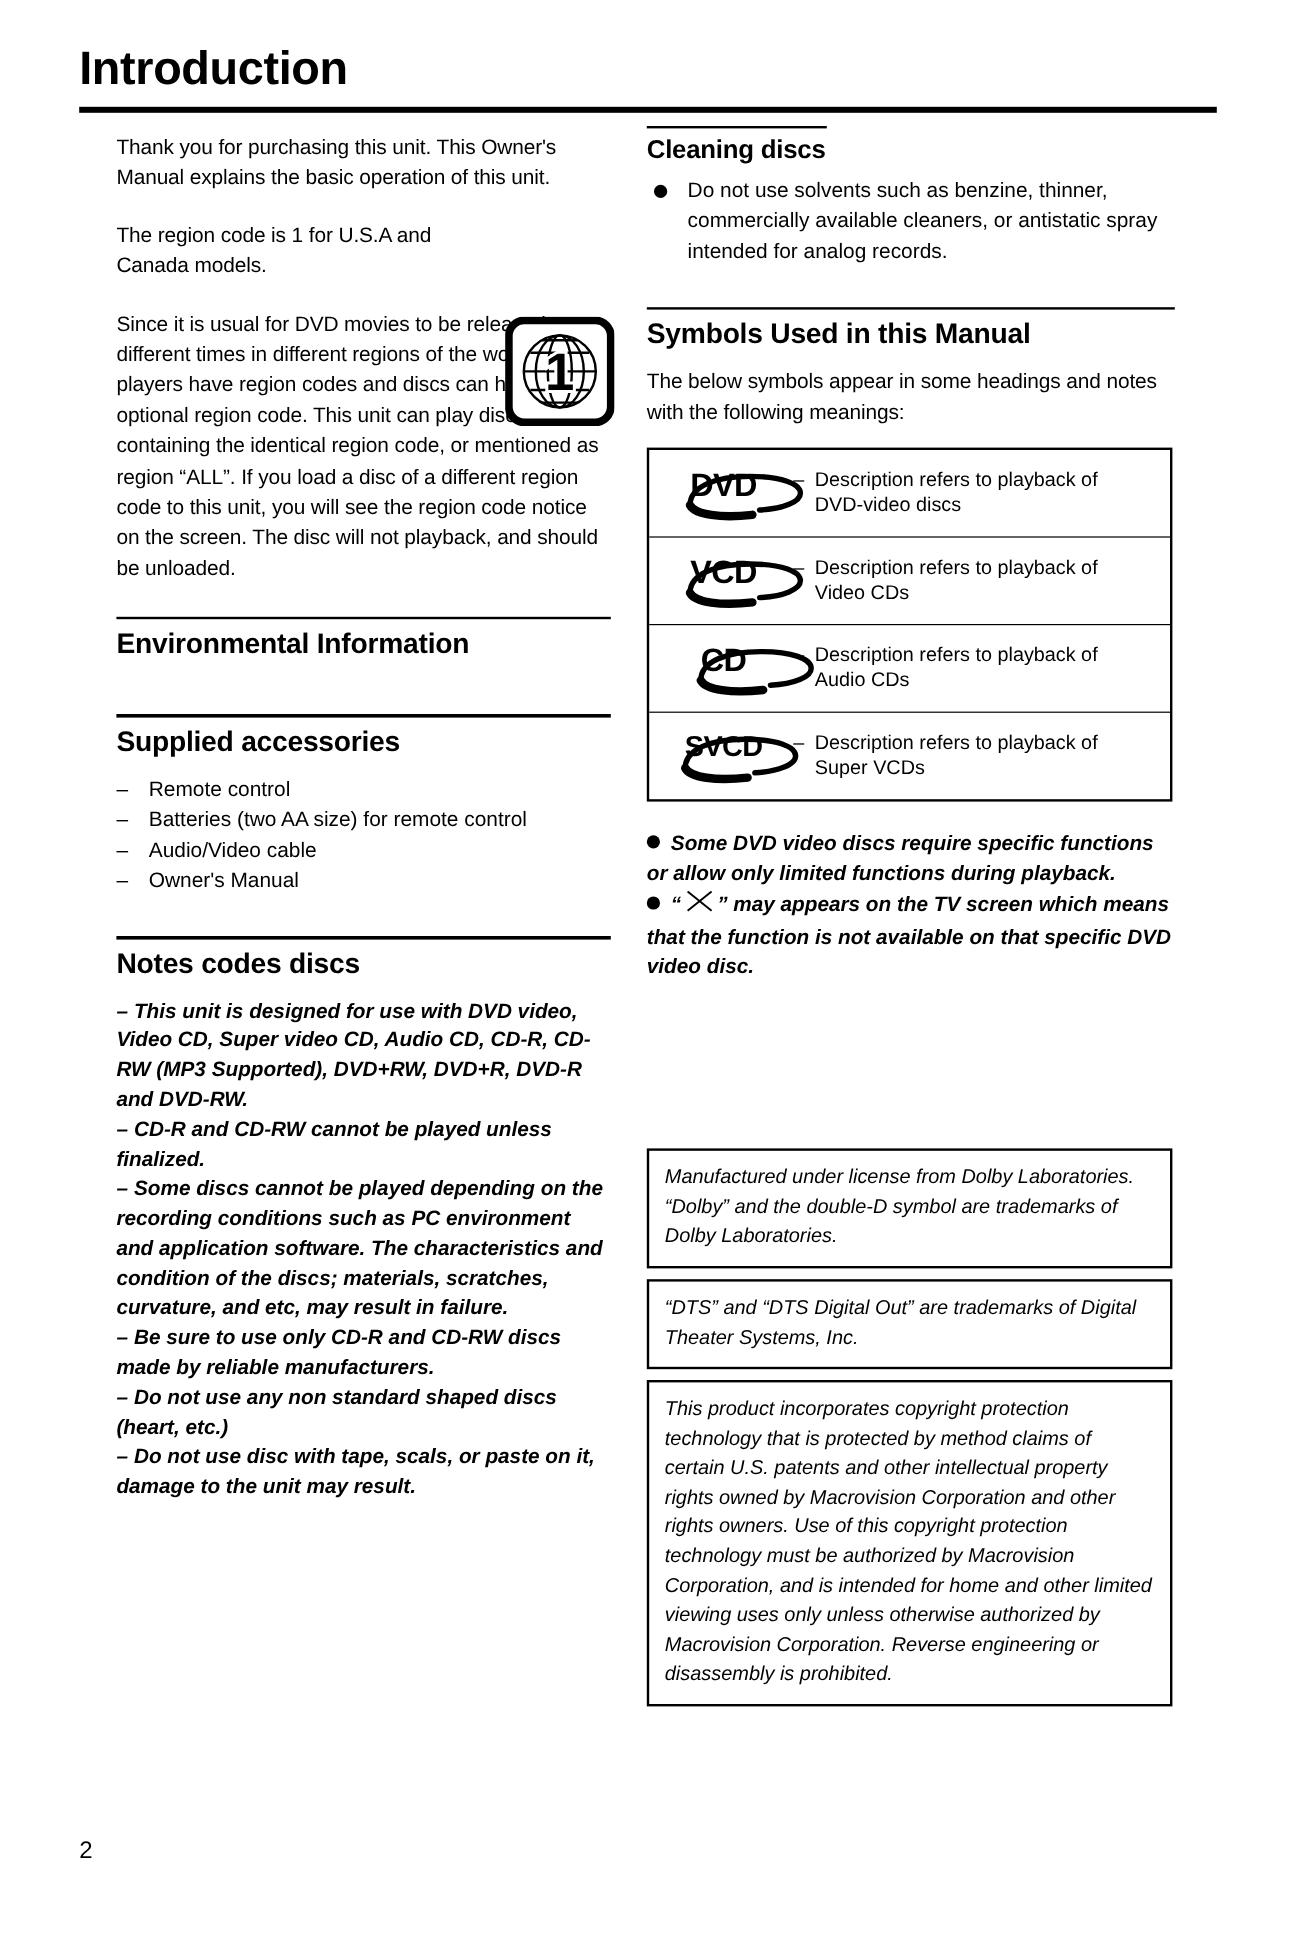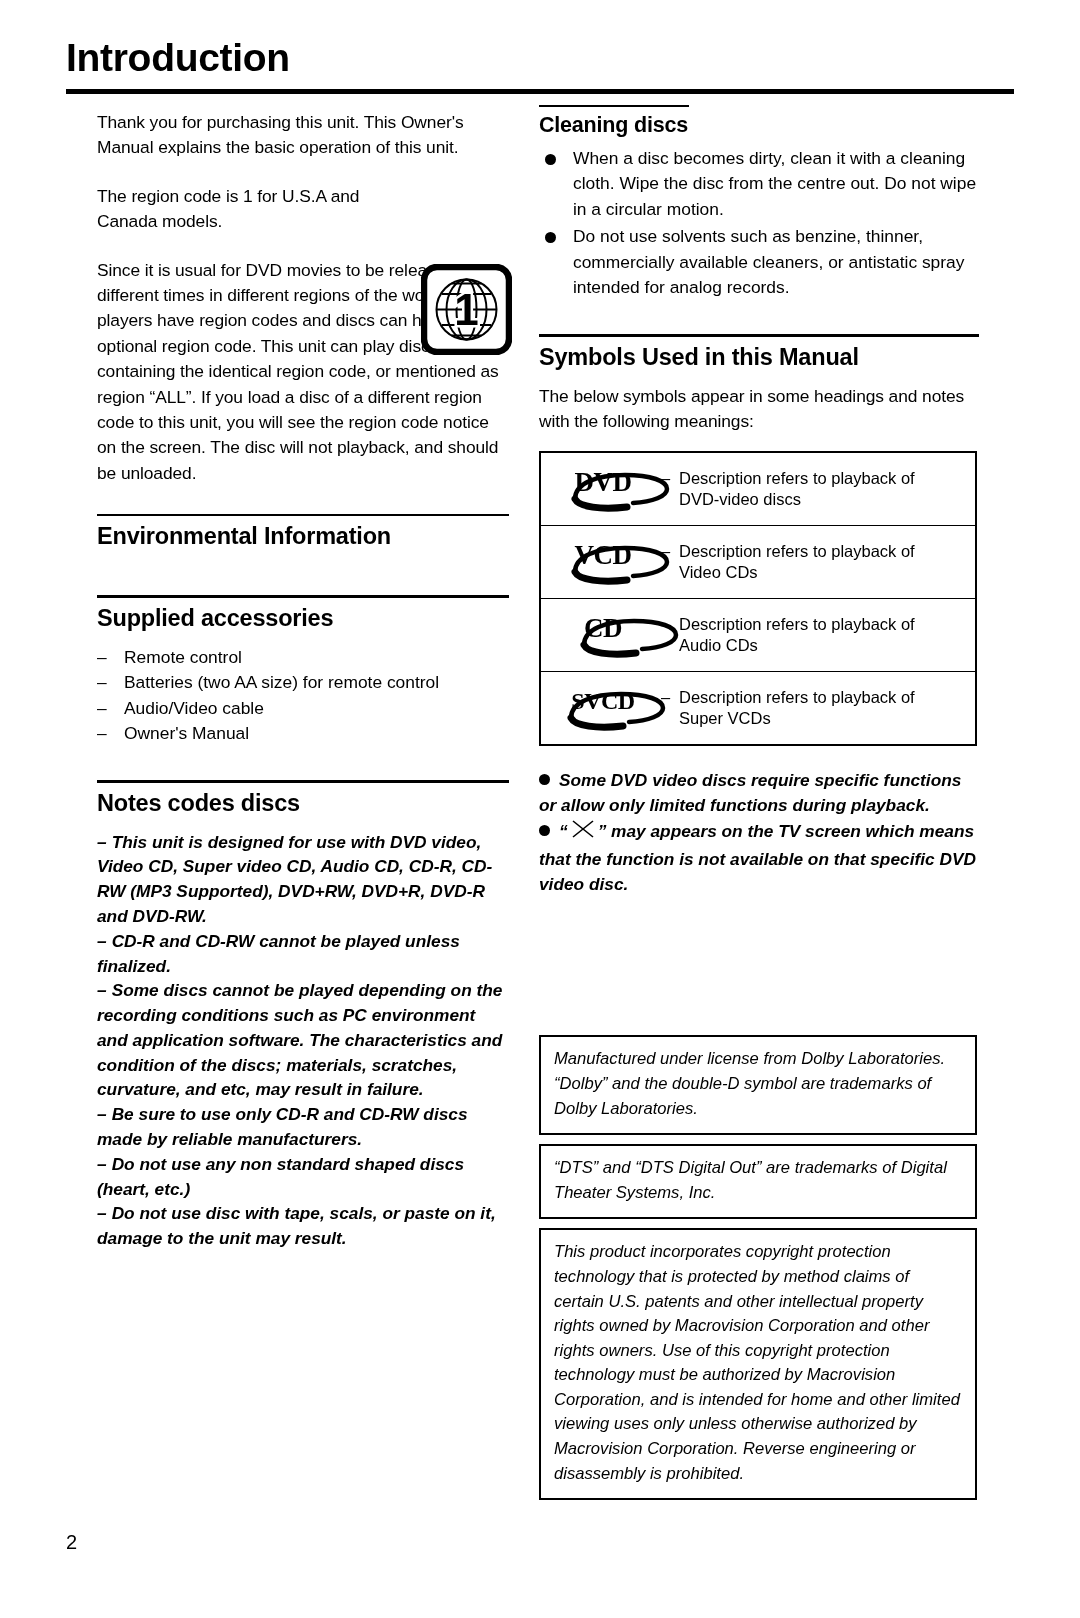--- a/index.html
+++ b/index.html
@@ -181,21 +181,21 @@
     top: 0;
   }
 
   
   .disc-logo {
     position: relative;
     display: inline-block;
     height: 44px;
   }
   .disc-logo .logo-text {
-    font-family: Liberation Serif, serif;
+    font-family: Liberation Sans, sans-serif;
     font-weight: bold;
     font-size: 27px;
     letter-spacing: -0.5px;
     line-height: 30px;
     position: relative;
     z-index: 2;
     display: block;
     text-align: right;
     padding: 0 2px;
   }
@@ -301,24 +301,20 @@
       <p><span class="dash-lead">–</span><span>Do not use disc with tape, scals, or paste on it, damage to the unit may result.</span></p>
     </div>
   </div>
 
   <div class="col-right">
 
     <div class="section-rule short"></div>
     <h2 class="section-heading small">Cleaning discs</h2>
     <div class="bullet-item">
       <span class="dot"></span>
-      <span>When a disc becomes dirty, clean it with a cleaning cloth. Wipe the disc from the centre out. Do not wipe in a circular motion.</span>
-    </div>
-    <div class="bullet-item">
-      <span class="dot"></span>
       <span>Do not use solvents such as benzine, thinner, commercially available cleaners, or antistatic spray intended for analog records.</span>
     </div>
 
     <div style="height:32px"></div>
 
     <div class="section-rule"></div>
     <h2 class="section-heading">Symbols Used in this Manual</h2>
     <p class="body-text">The below symbols appear in some headings and notes with the following meanings:</p>
 
     <div class="symbols-table">

